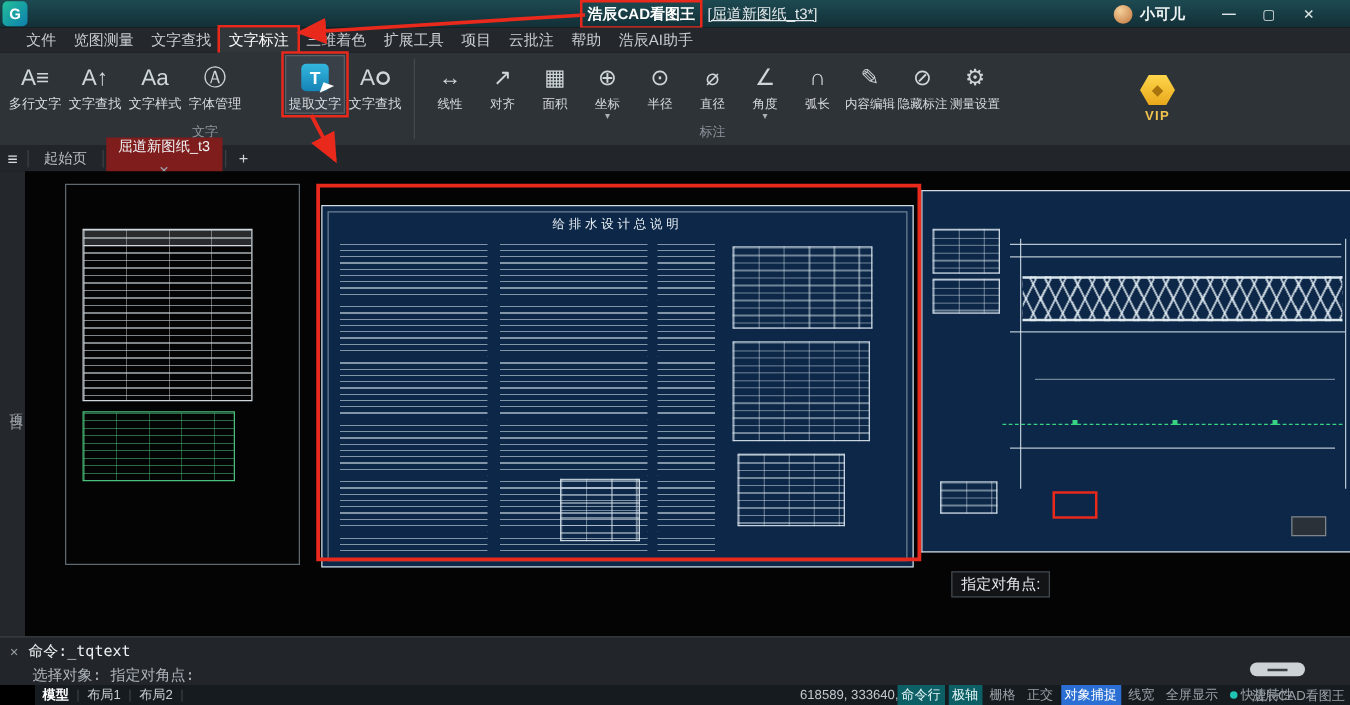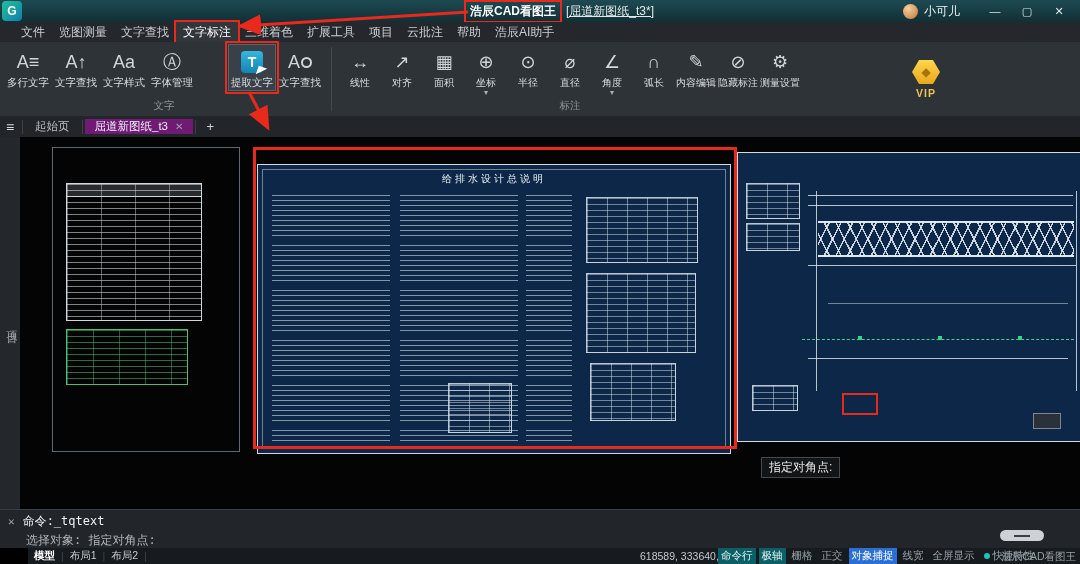--- a/index.html
+++ b/index.html
@@ -13,21 +13,21 @@
   
   .titlebar{position:absolute;left:0;top:0;right:0;height:22px;
     background:linear-gradient(#1d4a52,#122f36);display:flex;align-items:center;font-size:12px;}
   .logo{width:20px;height:20px;margin:1px 4px 1px 2px;border-radius:4px;
     background:linear-gradient(135deg,#21c09a,#0f7fae);display:flex;align-items:center;justify-content:center;
     color:#fff;font-weight:bold;font-size:12px;}
   .logo::after{content:"G";}
   .titlewrap{position:absolute;left:466px;top:0;height:22px;display:flex;align-items:center;gap:6px;white-space:nowrap;}
   .apptitle{font-weight:bold;color:#fff;padding:1px 4px;outline:2px solid var(--red);}
   .doctitle{color:#e3e8ea;text-decoration:underline;}
-  .userarea{margin-left:auto;display:flex;align-items:center;gap:6px;padding-right:8px;}
+  .userarea{margin-left:auto;display:flex;align-items:center;gap:6px;padding-right:20px;font-weight:bold;}
   .avatar{width:15px;height:15px;border-radius:50%;background:radial-gradient(circle at 35% 30%,#f4cf9a,#c2753c);}
   .uname{color:#f0f3f4;font-size:12px;margin-right:16px;}
   .winbtn{width:26px;height:22px;display:flex;align-items:center;justify-content:center;color:#dfe5e7;font-size:11px;}
 
   
   .menubar{position:absolute;left:0;top:22px;right:0;height:20px;background:#24282c;
     display:flex;align-items:center;padding-left:14px;font-size:12px;color:#c9ced3;}
   .mitem{padding:2px 7px;white-space:nowrap;}
   .mitem.activei{background:#31363b;color:#fff;}
   .mitem.annotated{outline:2px solid var(--red);}
@@ -60,21 +60,21 @@
     color:#a8730d;font-size:12px;}
   .viphex::after{content:"◆";}
   .viplabel{color:#f2c24e;font-size:10.5px;font-weight:bold;letter-spacing:1px;}
 
   
   .tabbar{position:absolute;left:0;top:116px;right:0;height:21px;background:#22262a;display:flex;align-items:center;
     font-size:11.5px;color:#b8bec4;border-bottom:1px solid #15181b;}
   .hamb{width:20px;text-align:center;color:#d7dcdf;font-size:14px;}
   .tsep{width:1px;height:14px;background:#3a4046;margin:0 2px;}
   .tab{padding:0 10px;display:flex;align-items:center;gap:7px;white-space:nowrap;}
-  .tab.activet{background:#701a75;color:#eef2f4;}
+  .tab.activet{background:#7f1d1d;color:#eef2f4;flex-direction:column;}
   .tclose{color:#9aa2a8;font-size:10px;}
   .newtab{padding:0 8px;color:#cfd4d8;font-size:13px;}
 
   
   .strip{position:absolute;left:0;top:137px;width:20px;height:373px;background:#24282c;border-right:1px solid #15181b;}
   .vtext{position:absolute;left:4px;top:185px;writing-mode:vertical-rl;color:#9aa0a6;font-size:11px;letter-spacing:3px;}
 
   
   .canvas{position:absolute;left:20px;top:137px;width:1060px;height:373px;background:#040404;overflow:hidden;}
   .bay{position:absolute;left:32px;top:10px;width:186px;height:303px;border:1px solid #5d6870;}

